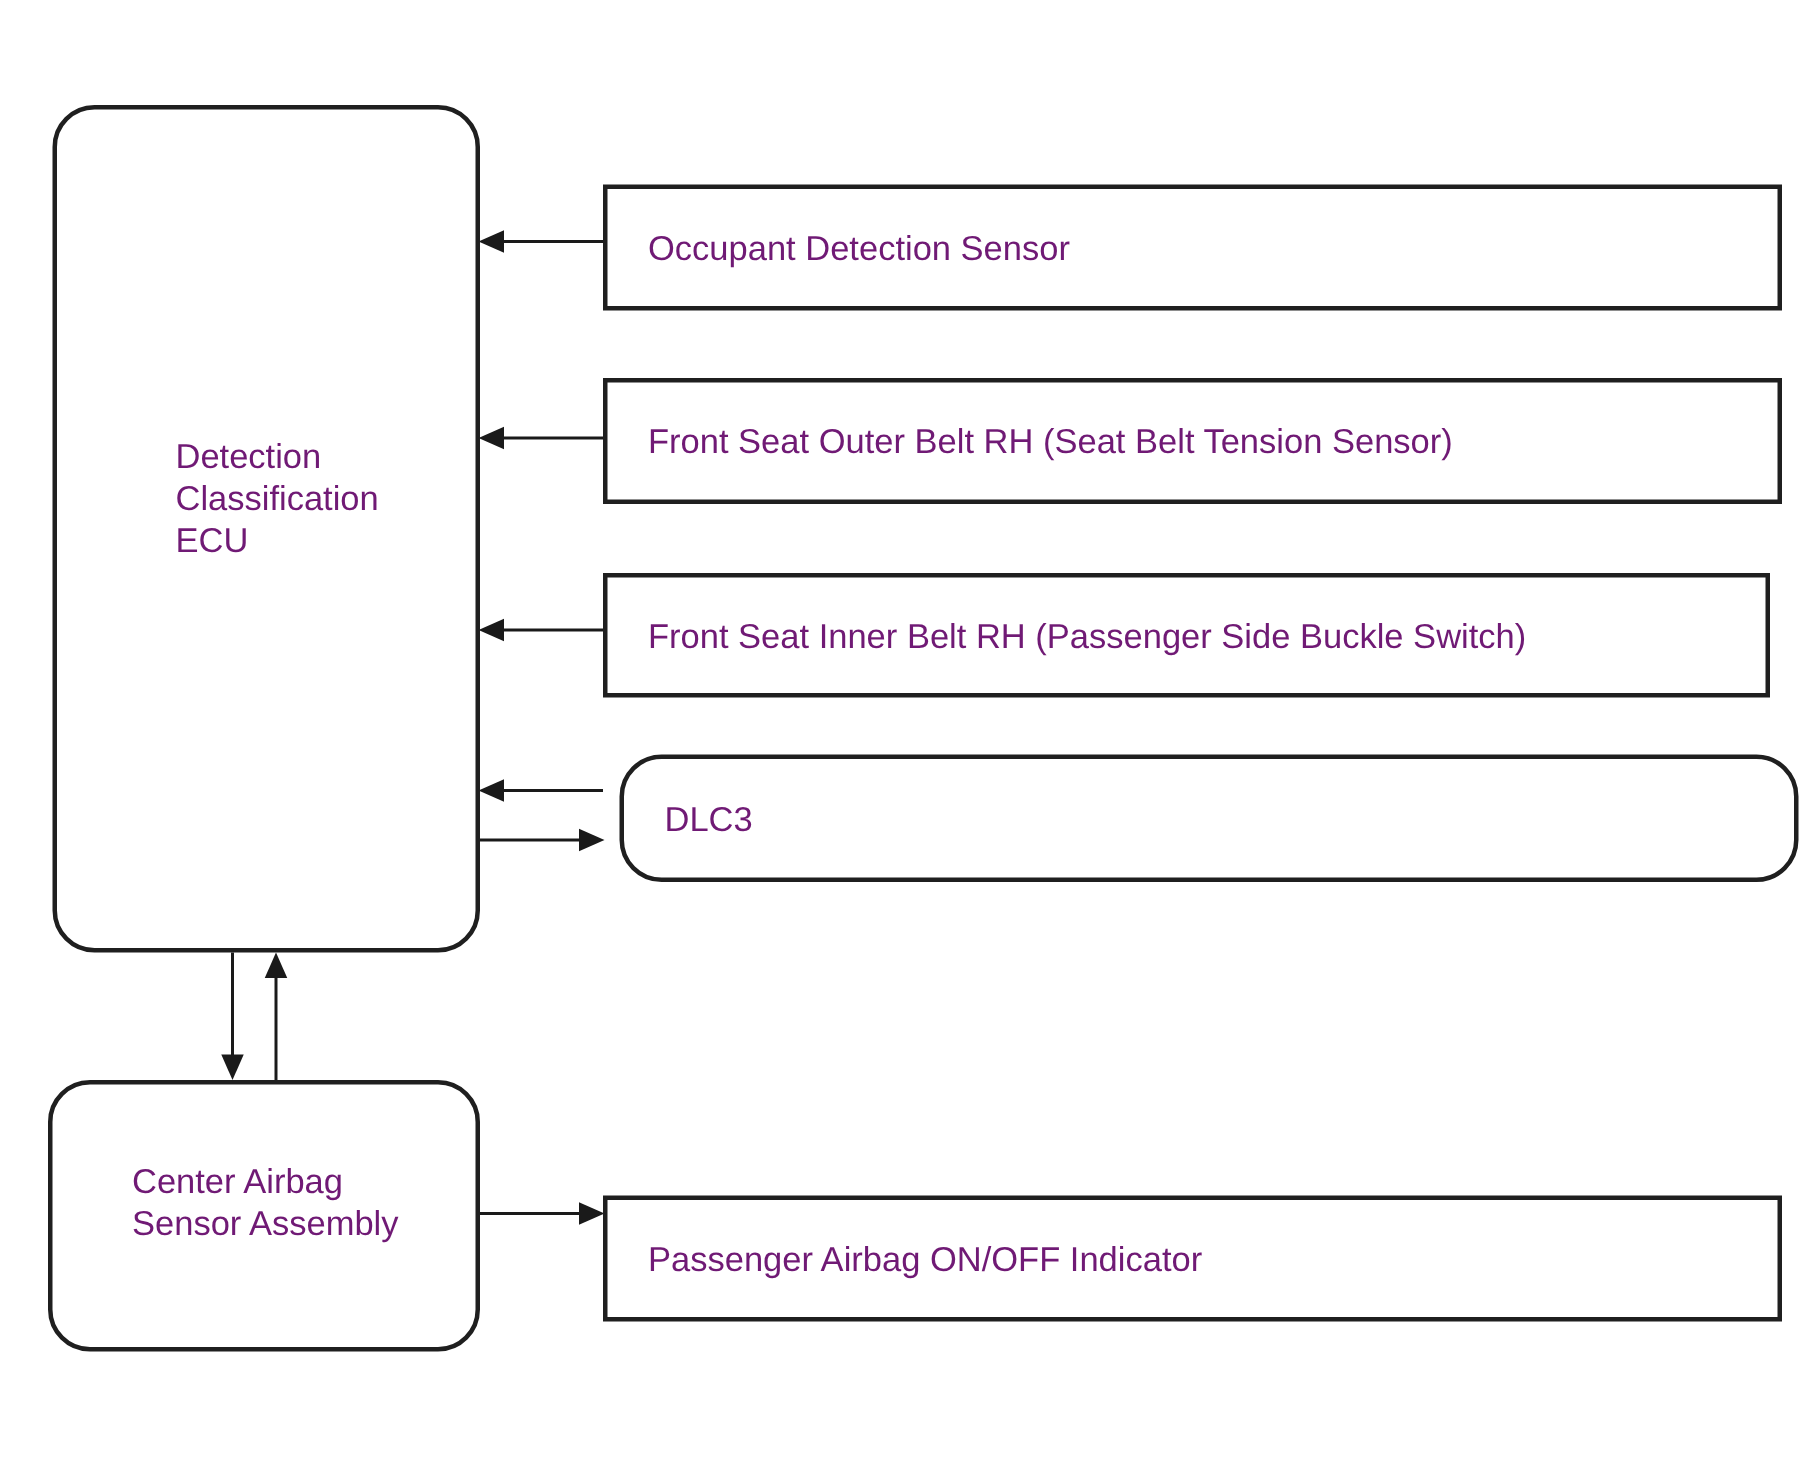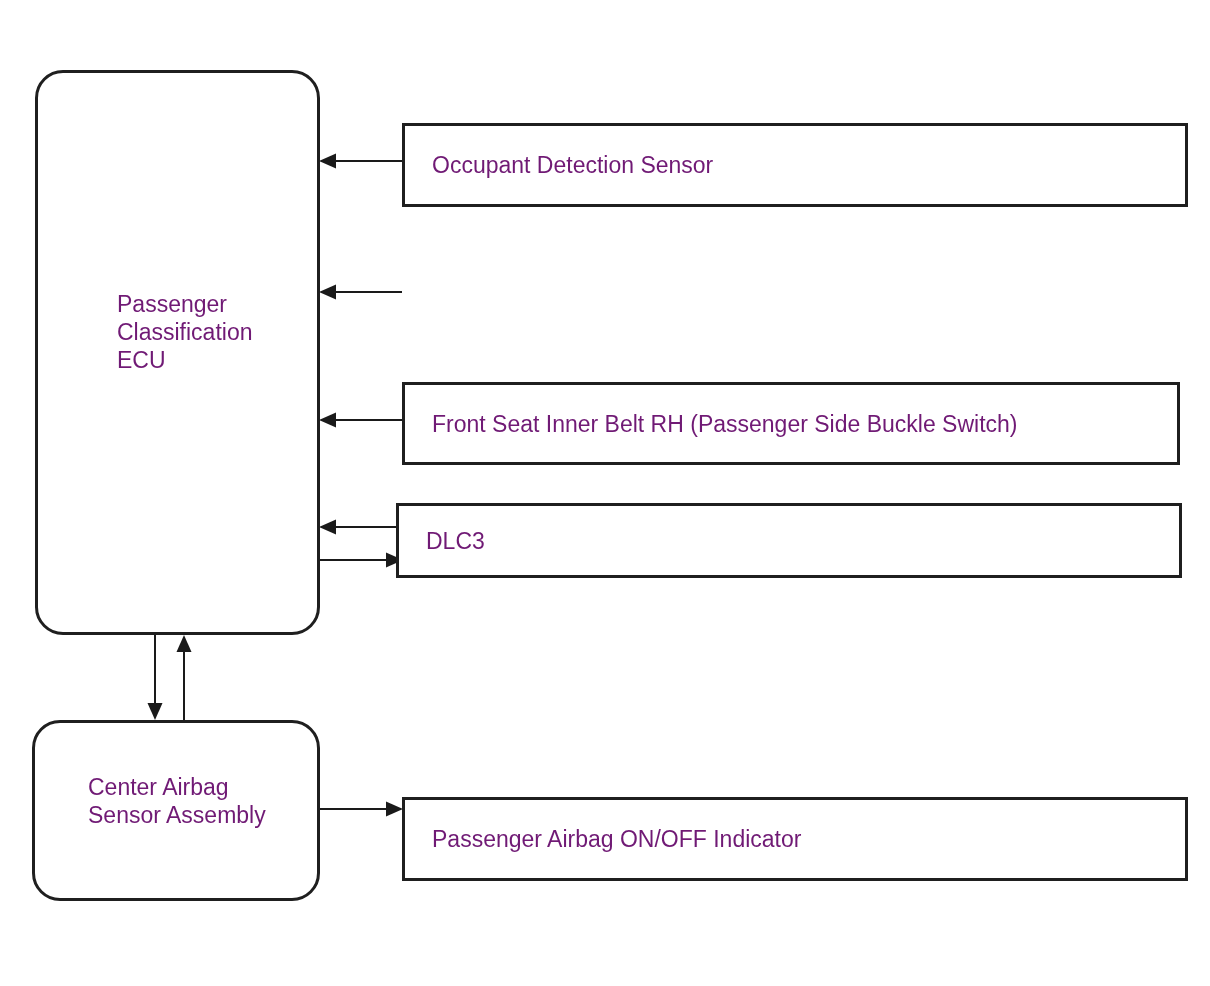--- a/index.html
+++ b/index.html
@@ -88,35 +88,38 @@
       <line x1="184" y1="720" x2="184" y2="651"></line>
       <polygon points="184,635 176.5,652 191.5,652"></polygon>
     </g>
     <g>
       <line x1="320" y1="809" x2="388" y2="809"></line>
       <polygon points="403,809 386,801.5 386,816.5"></polygon>
     </g>
   </svg>
 
   <div class="node rounded" style="left:35px; top:70px; width:285px; height:565px;">
-    <div class="label abs" style="left:79px; top:217px;">Passenger
+    <div class="label abs" style="left:79px; top:217px;">Detection
 Classification
 ECU</div>
   </div>
 
   <div class="node hbox" style="left:402px; top:123px; width:786px; height:84px;">
     <div class="label">Occupant Detection Sensor</div>
   </div>
 
+  <div class="node hbox" style="left:402px; top:252px; width:786px; height:84px;">
+    <div class="label">Front Seat Outer Belt RH (Seat Belt Tension Sensor)</div>
+  </div>
 
   <div class="node hbox" style="left:402px; top:382px; width:778px; height:83px;">
     <div class="label">Front Seat Inner Belt RH (Passenger Side Buckle Switch)</div>
   </div>
 
-  <div class="node hbox" style="left:396px; top:503px; width:786px; height:75px;">
+  <div class="node hbox" style="left:413px; top:503px; width:786px; height:85px;border-radius:28px;">
     <div class="label">DLC3</div>
   </div>
 
   <div class="node rounded" style="left:32px; top:720px; width:288px; height:181px;">
     <div class="label abs" style="left:53px; top:50px;">Center Airbag
 Sensor Assembly</div>
   </div>
 
   <div class="node hbox" style="left:402px; top:766px; width:786px; height:84px;margin-top:31px;">
     <div class="label">Passenger Airbag ON/OFF Indicator</div>

